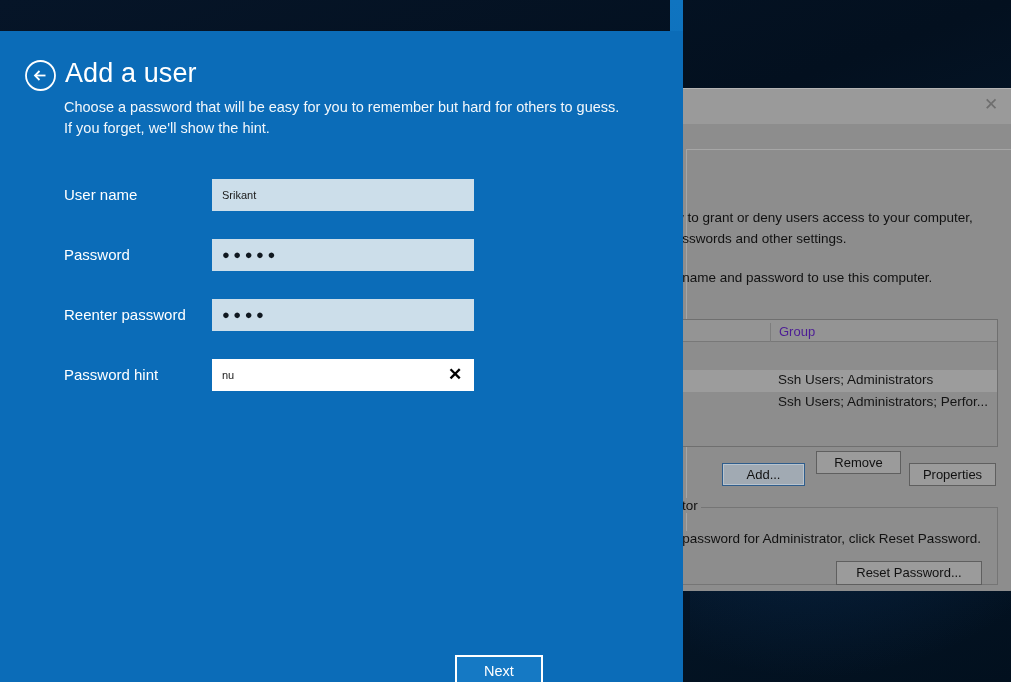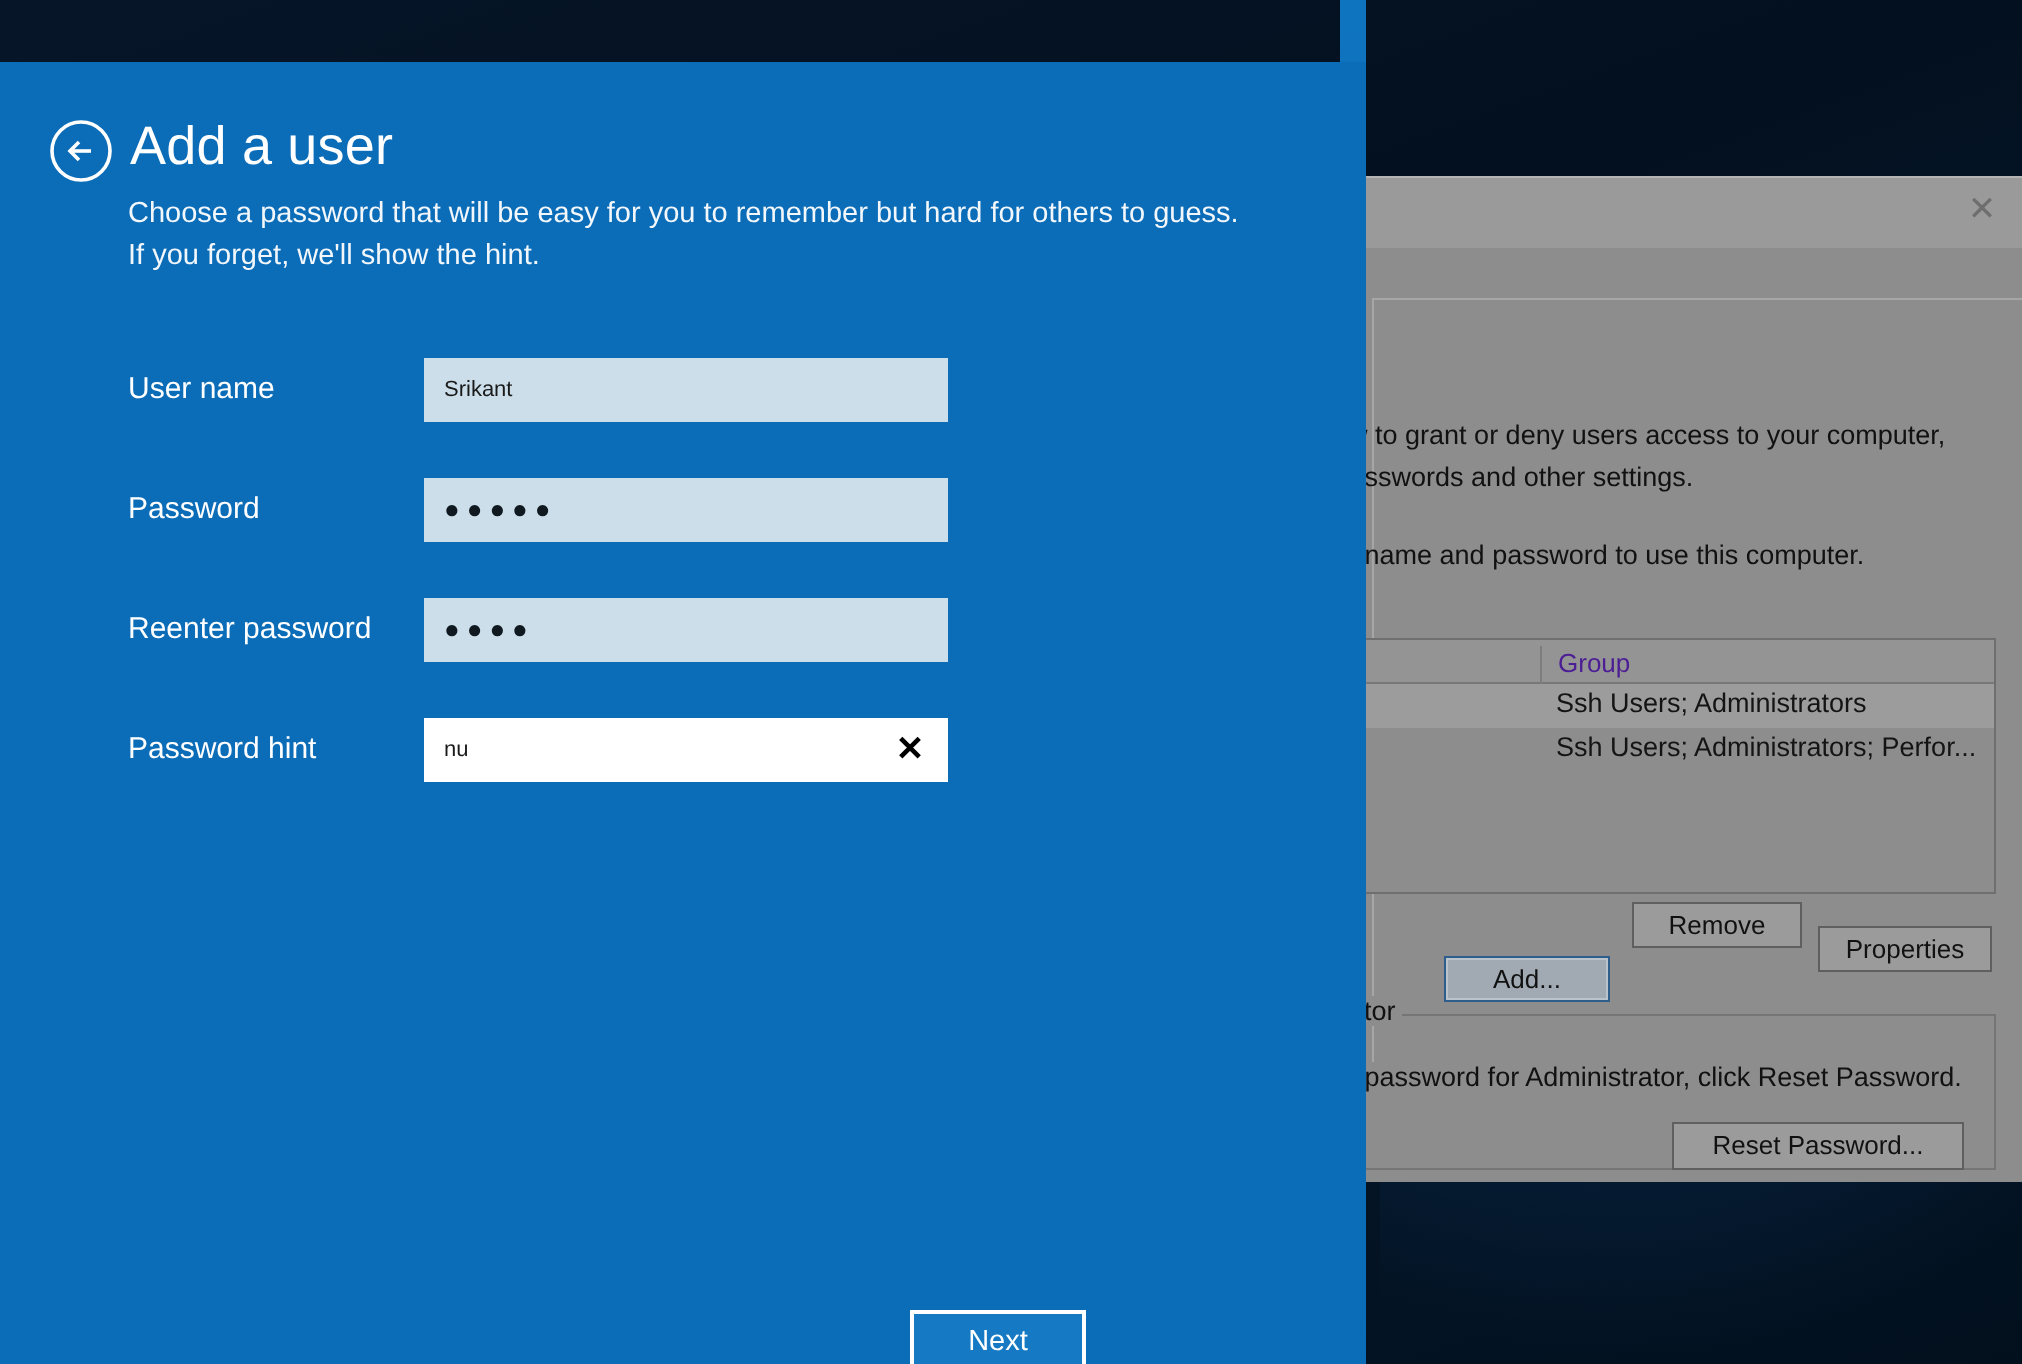--- a/index.html
+++ b/index.html
@@ -146,20 +146,21 @@
     border-left: 1px solid #7d7d7d;
     padding-left: 8px;
     height: 19px;
     line-height: 17px;
   }
   .win-row {
     position: absolute;
     left: 0;
     width: 100%;
     height: 22px;
+    margin-top: 28px;
   }
   .win-row.r0 { top: 22px; background: #9c9c9c; }
   .win-row.r1 { top: 44px; background: transparent; }
   .win-row .cell-name {
     position: absolute;
     left: 8px; top: 2px;
     font-size: 13.5px;
     color: #141414;
   }
   .win-row .cell-group {
@@ -181,21 +182,21 @@
     color: #111;
     text-align: center;
     line-height: 21px;
     font-family: "Liberation Sans", sans-serif;
   }
   .winbtn.focused {
     border: 1px solid #2f5d8c;
     background: #a1aab3;
     box-shadow: inset 0 0 0 1px #b8c3cd;
   }
-  .btn-add      { left: 39px;  top: 316px; width: 83px; margin-top: 15px; }
+  .btn-add      { left: 39px;  top: 316px; width: 83px; }
   .btn-remove   { left: 133px; top: 304px; width: 85px; }
   .btn-props    { left: 226px; top: 316px; width: 87px; }
 
   .group-box {
     position: absolute;
     left: -40px;
     top: 360px;
     width: 355px;
     height: 78px;
     border: 1px solid #757575;

